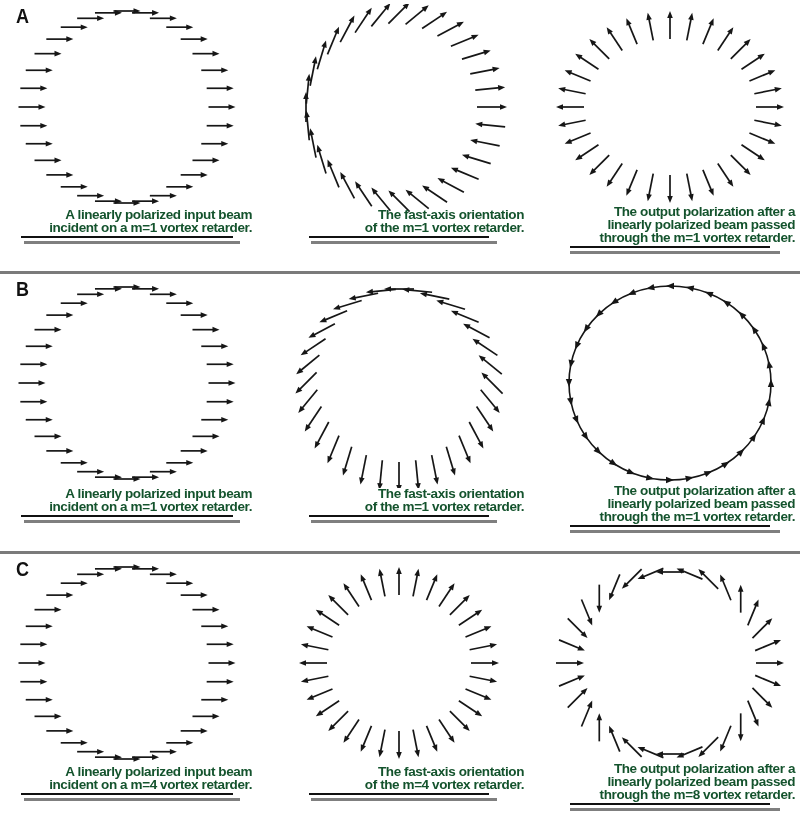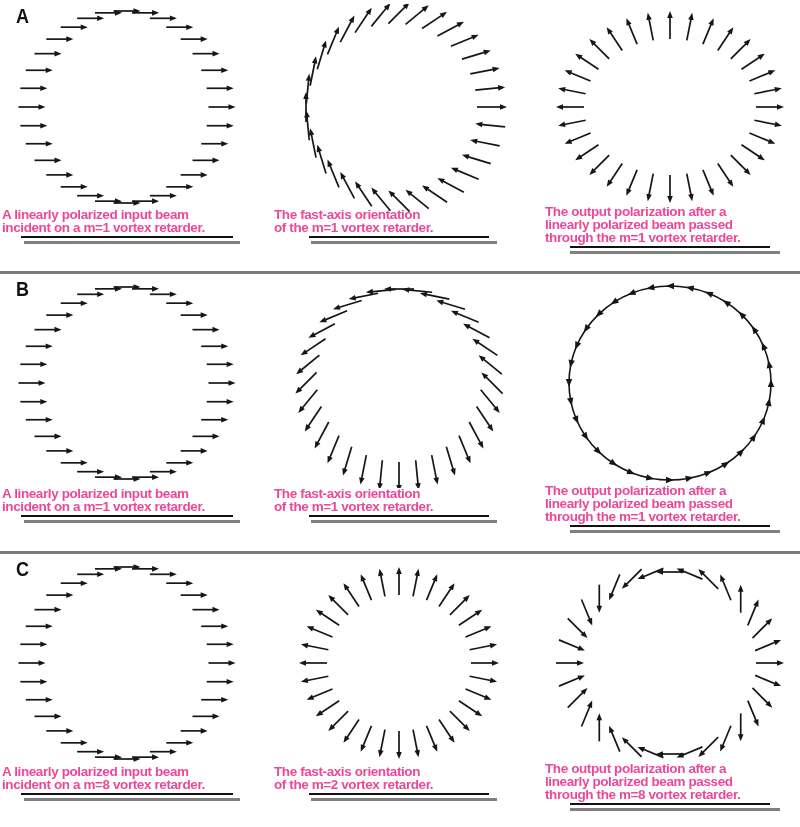--- a/index.html
+++ b/index.html
@@ -1,21 +1,21 @@
 <!DOCTYPE html>
 <html><head>
 <meta charset="utf-8">
 <style>
   html,body{margin:0;padding:0;background:#ffffff;}
   #page{position:relative;width:800px;height:827px;background:#ffffff;overflow:hidden;
         font-family:"Liberation Sans",sans-serif;}
   .row-label{position:absolute;font-weight:bold;font-size:20px;color:#111;
              transform:scaleX(.9);transform-origin:left top;}
   .panel-svg{position:absolute;width:250px;height:208px;}
-  .caption{position:absolute;width:250px;text-align:left;color:#ec4899;}
+  .caption{position:absolute;width:250px;text-align:right;color:#14532d;}
   .cap-line{font-weight:bold;font-size:13.5px;line-height:13px;letter-spacing:-0.4px;
             white-space:nowrap;}
   .cap-underline{height:2px;background:#111;margin:2px auto 0;}
   .cap-rule{height:3px;background:#7f7f7f;margin:3px auto 0;transform:translateX(5px);}
   .u-c1 .cap-underline{width:212px}.u-c1 .cap-rule{width:216px}
   .u-c2 .cap-underline{width:180px}.u-c2 .cap-rule{width:186px}
   .u-c3 .cap-underline{width:200px}.u-c3 .cap-rule{width:210px}
   .separator{position:absolute;left:0;width:800px;height:3px;background:#7a7a7a;}
 </style>
 </head>
@@ -631,27 +631,27 @@
       <line x1="202.78939317714327" y1="140.62257774962578" x2="211.59111212154033" y2="161.87180699738536" stroke="#161616" stroke-width="1.7"></line>
       <polygon points="213.5045292833658,166.49120465994181 208.23888256577857,161.09556154298505 213.41260794784176,158.95253432174056" fill="#161616"></polygon>
       <line x1="207.48845831451703" y1="127.92469740861148" x2="223.75191428180761" y2="144.18815337590206" stroke="#161616" stroke-width="1.7"></line>
       <polygon points="227.28744818774035,147.7236872818348 220.35780173211216,144.7538388008513 224.31759970675685,140.7940408262066" fill="#161616"></polygon>
       <line x1="210.144214585165" y1="115.39565125035645" x2="231.3934438329246" y2="124.19737019475353" stroke="#161616" stroke-width="1.7"></line>
       <polygon points="236.01284149548104,126.11078735657898 228.47417115727978,126.01886602105495 230.61719837852428,120.84514063899175" fill="#161616"></polygon>
     </svg>
 
   <div class="caption u-c1" style="left:2px;top:765px">
     <div class="cap-line">A linearly polarized input beam</div>
-    <div class="cap-line">incident on a m=8 vortex retarder.</div>
+    <div class="cap-line">incident on a m=4 vortex retarder.</div>
     <div class="cap-underline"></div>
     <div class="cap-rule"></div>
   </div>
   <div class="caption u-c2" style="left:274px;top:765px">
     <div class="cap-line">The fast-axis orientation</div>
-    <div class="cap-line">of the m=2 vortex retarder.</div>
+    <div class="cap-line">of the m=4 vortex retarder.</div>
     <div class="cap-underline"></div>
     <div class="cap-rule"></div>
   </div>
   <div class="caption u-c3" style="left:545px;top:762px">
     <div class="cap-line">The output polarization after a</div>
     <div class="cap-line">linearly polarized beam passed</div>
     <div class="cap-line">through the m=8 vortex retarder.</div>
     <div class="cap-underline"></div>
     <div class="cap-rule"></div>
   </div>

